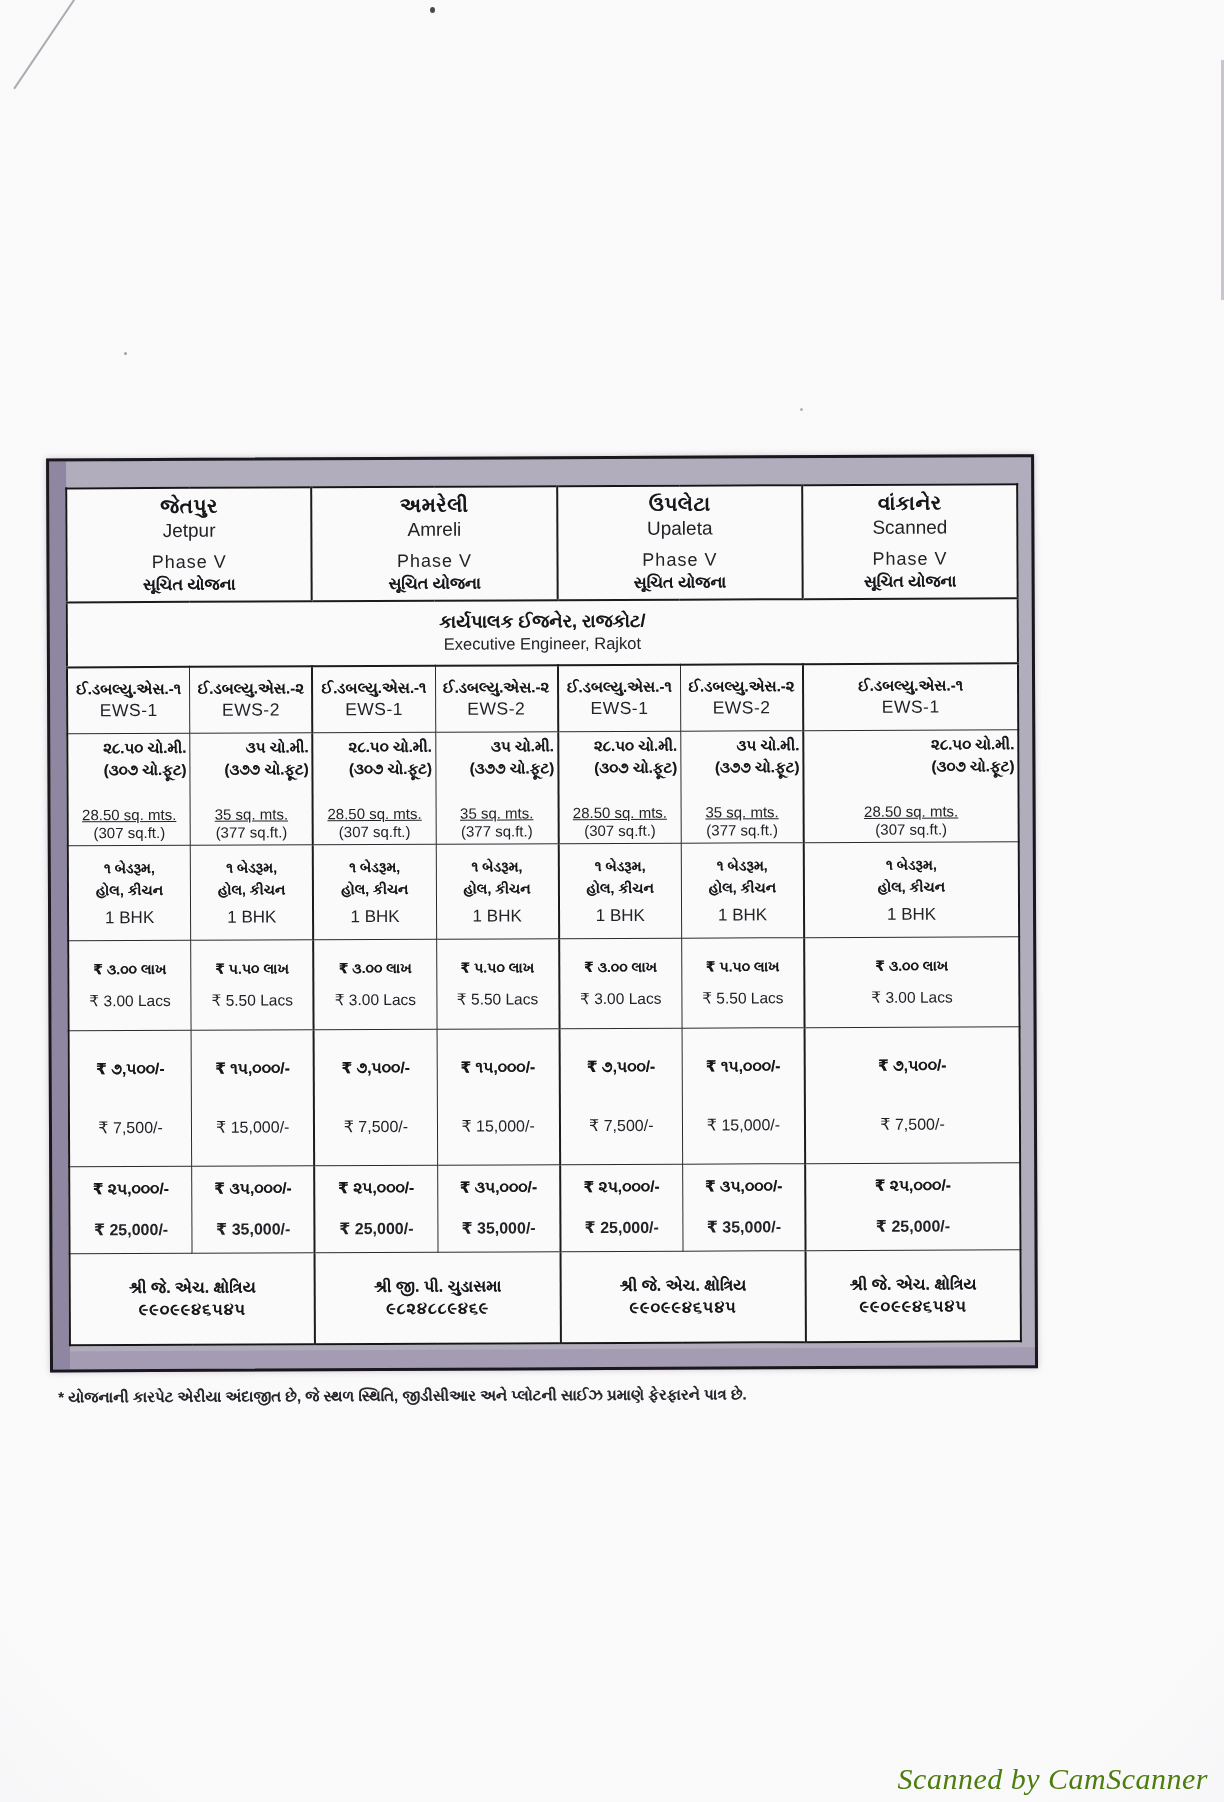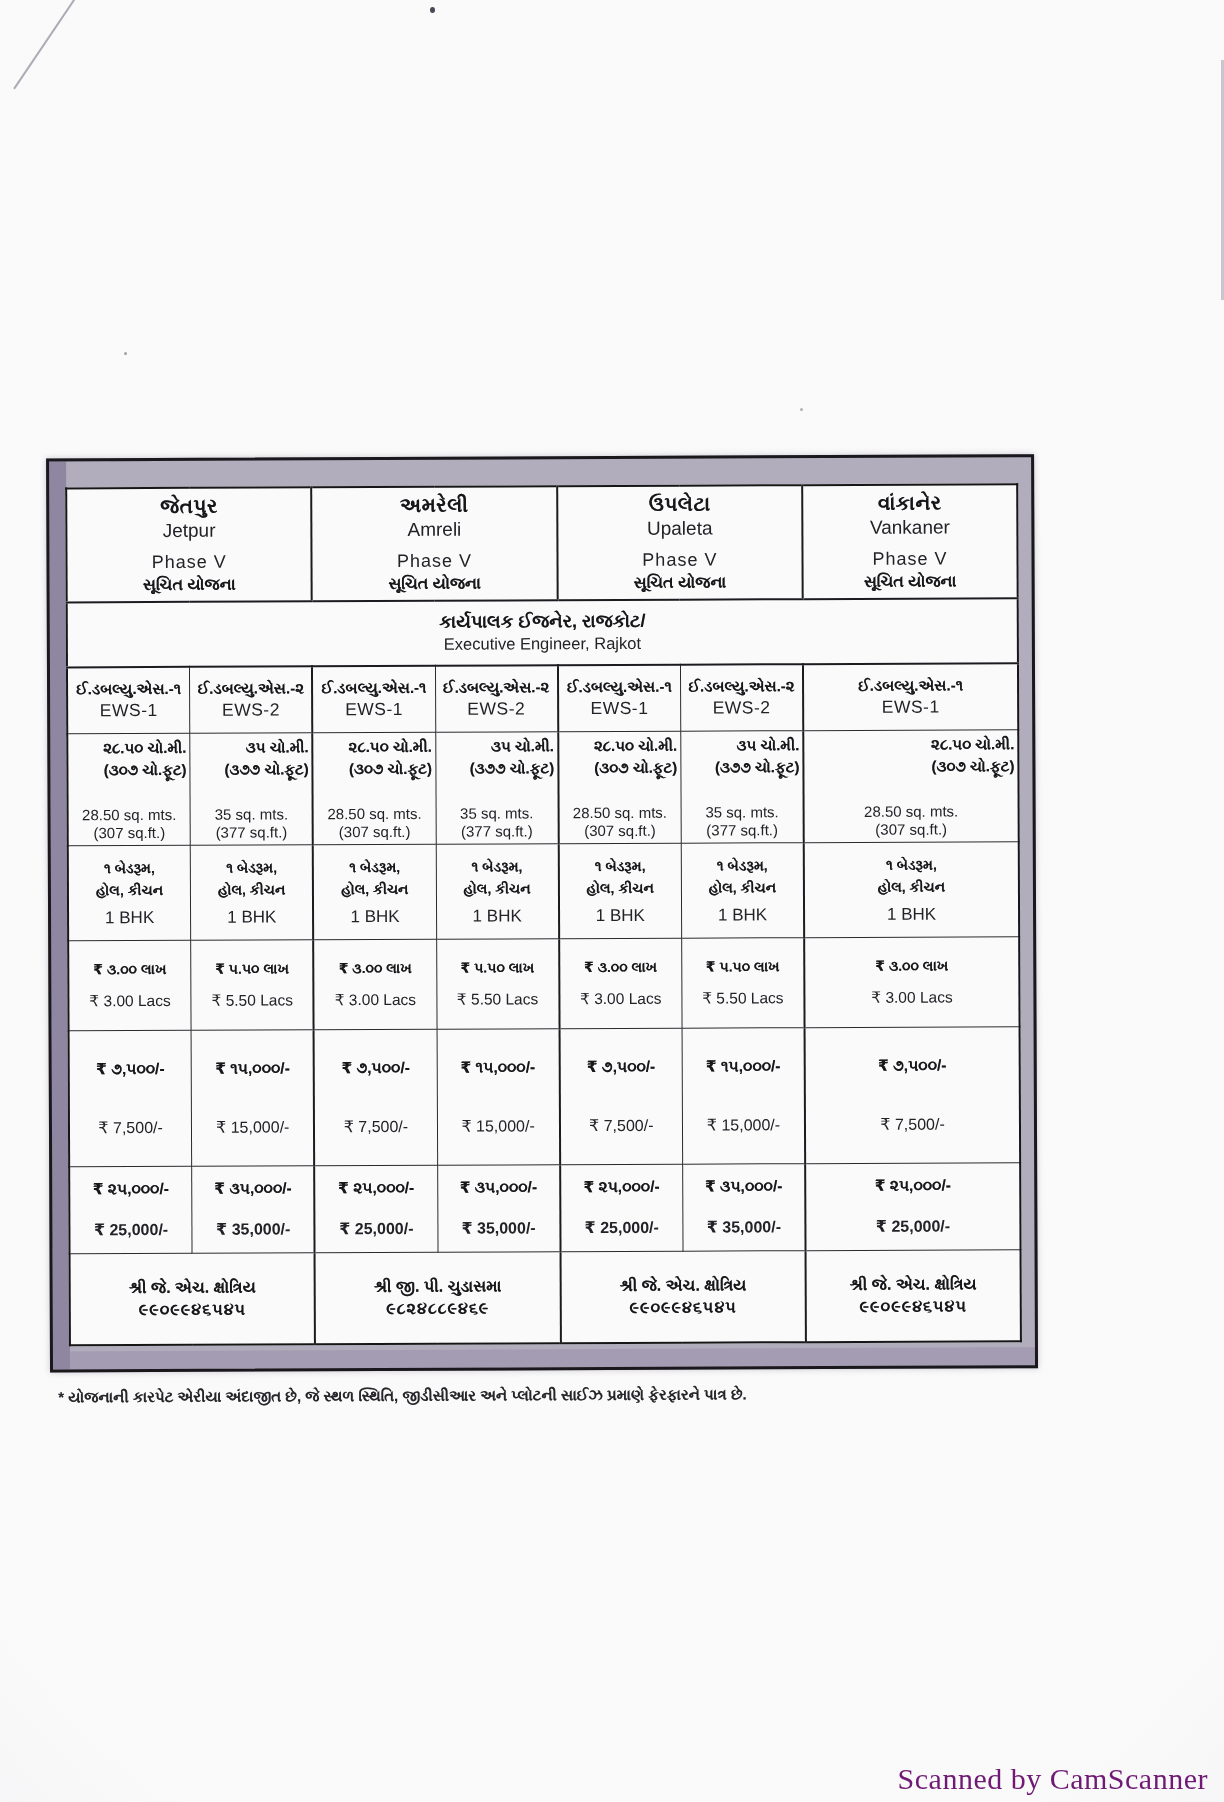--- a/index.html
+++ b/index.html
@@ -68,21 +68,21 @@
   .city-sch{font-size:16px;margin-top:3px;}
 
   .eng-gu{font-size:18px;}
   .eng-en{font-size:16.5px;margin-top:2px;}
 
   .type-gu{font-size:15px;}
   .type-en{font-size:17.5px;margin-top:2px;letter-spacing:.5px;}
 
   .area-gu{font-size:15px;line-height:1.45;text-align:right;}
   .area-en{font-size:15px;line-height:1.2;}
-  .area-en.first{margin-top:25px;}
+  .area-en.first{margin-top:25px;text-decoration:underline;}
 
   .lay-gu{font-size:14px;line-height:1.55;}
   .lay-en{font-size:17px;margin-top:6px;}
 
   .price-gu{font-size:14px;}
   .price-en{font-size:15.5px;margin-top:14px;}
 
   .amt1-gu{font-size:15.5px;}
   .amt1-en{font-size:16px;margin-top:40px;}
   .amt2-gu{font-size:15.5px;}
@@ -92,21 +92,21 @@
   .ct-phone{font-size:16px;margin-top:4px;letter-spacing:1px;}
 
   .footnote{
     position:absolute;left:56px;top:1386px;width:940px;
     font-size:15px;font-weight:700;color:#26252a;
     text-shadow:0 0 .4px rgba(20,20,25,.4);
   }
   .watermark{
     position:absolute;right:16px;top:1762px;
     font-family:"Liberation Serif","DejaVu Serif",serif;
-    font-size:30px;color:#701a75;letter-spacing:.5px;
+    font-size:30px;color:#4d7c0f;letter-spacing:.5px;font-style:italic;
   }
 </style>
 </head>
 <body>
 
 <div class="paper-vignette"></div>
 
 <div class="crease"></div>
 <div class="speck sp1"></div>
 <div class="speck sp2"></div>
@@ -143,21 +143,21 @@
           <div class="gu city-sch">સૂચિત યોજના</div>
         </td>
         <td colspan="2" class="grp">
           <div class="gu city-gu">ઉપલેટા</div>
           <div class="en city-en">Upaleta</div>
           <div class="en city-ph">Phase V</div>
           <div class="gu city-sch">સૂચિત યોજના</div>
         </td>
         <td class="grp">
           <div class="gu city-gu">વાંકાનેર</div>
-          <div class="en city-en">Vankaner</div>
+          <div class="en city-en">Scanned</div>
           <div class="en city-ph">Phase V</div>
           <div class="gu city-sch">સૂચિત યોજના</div>
         </td>
       </tr>
 
       <tr class="r-eng">
         <td colspan="7">
           <div class="gu eng-gu">કાર્યપાલક ઈજનેર, રાજકોટ/</div>
           <div class="en eng-en">Executive Engineer, Rajkot</div>
         </td>

